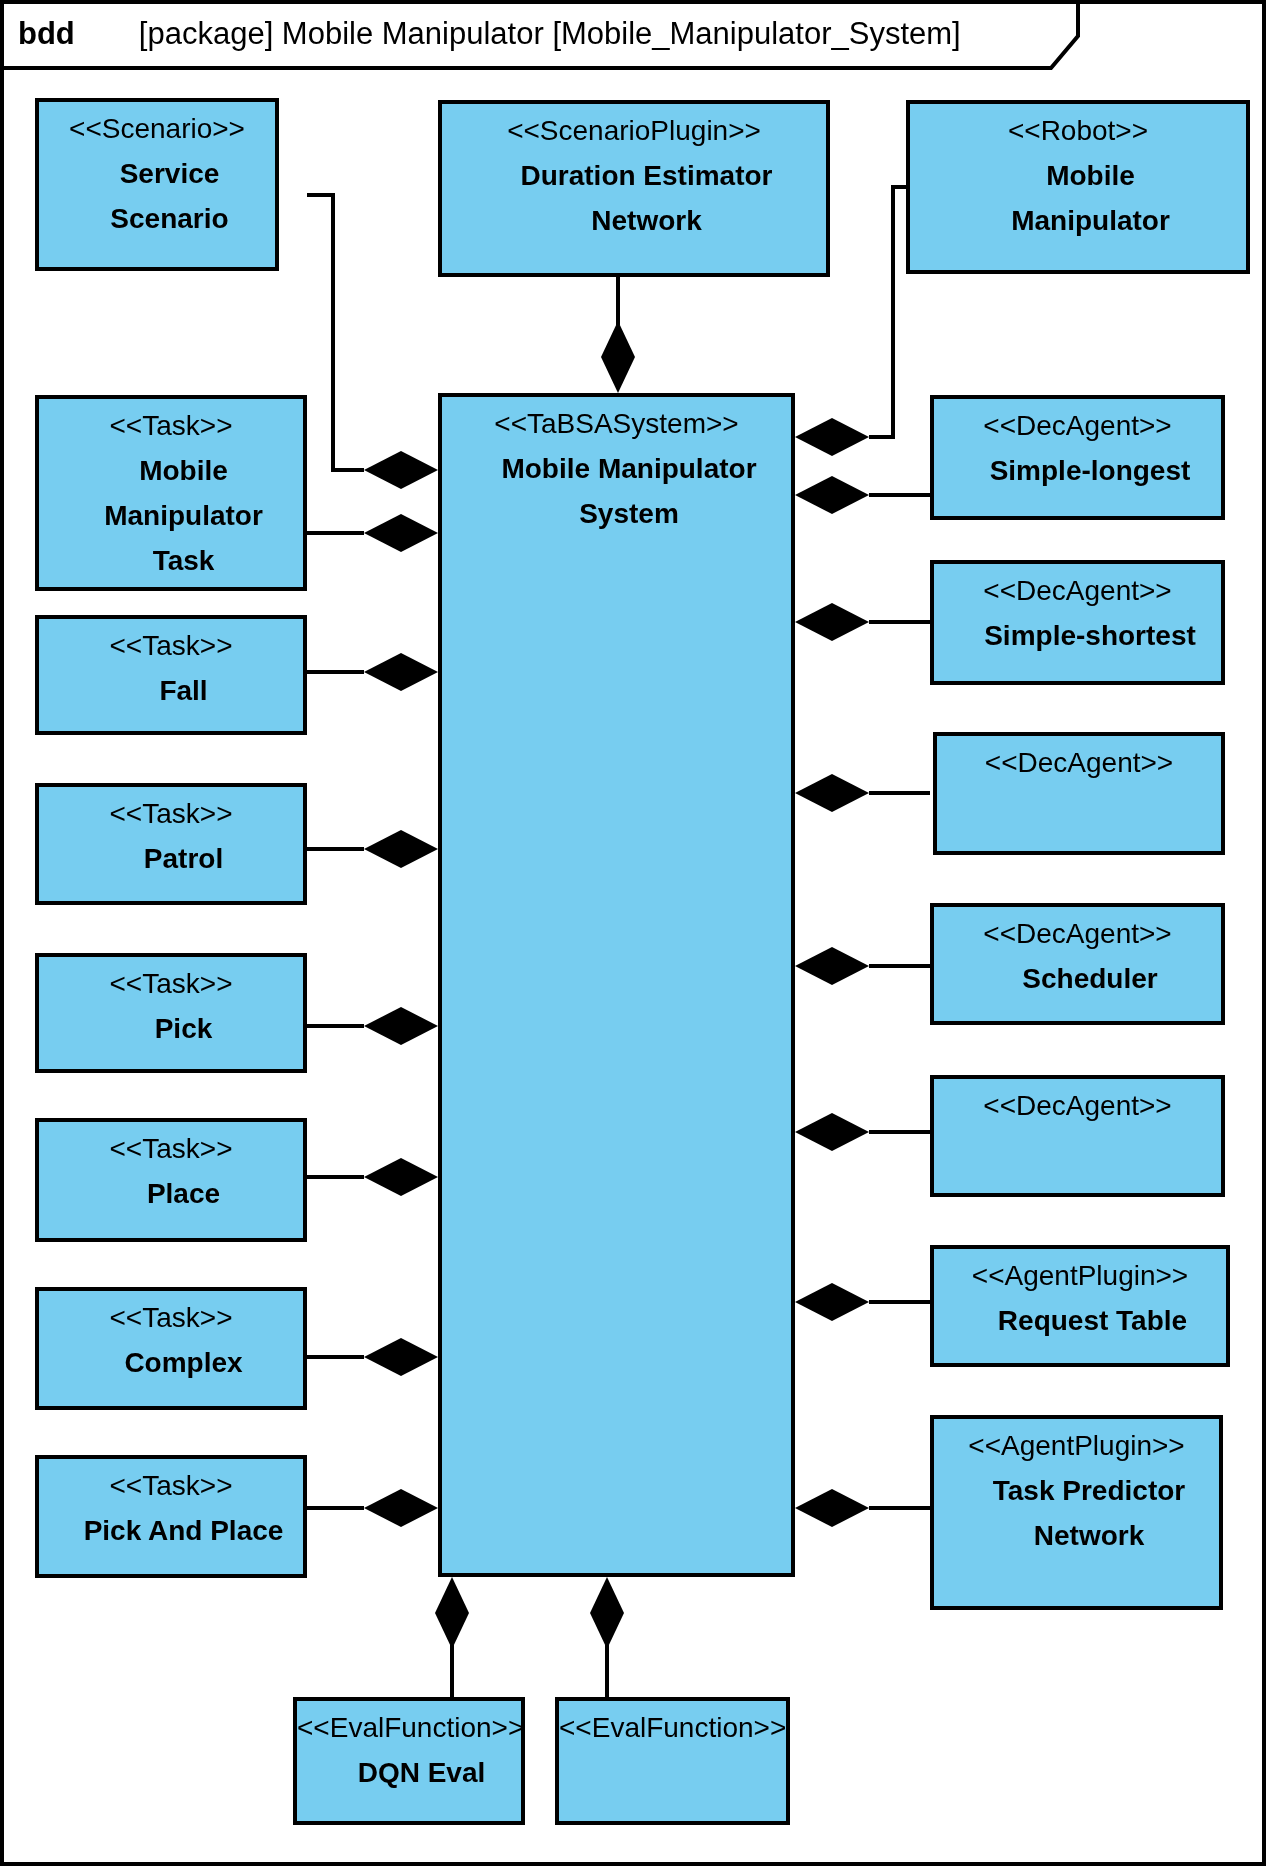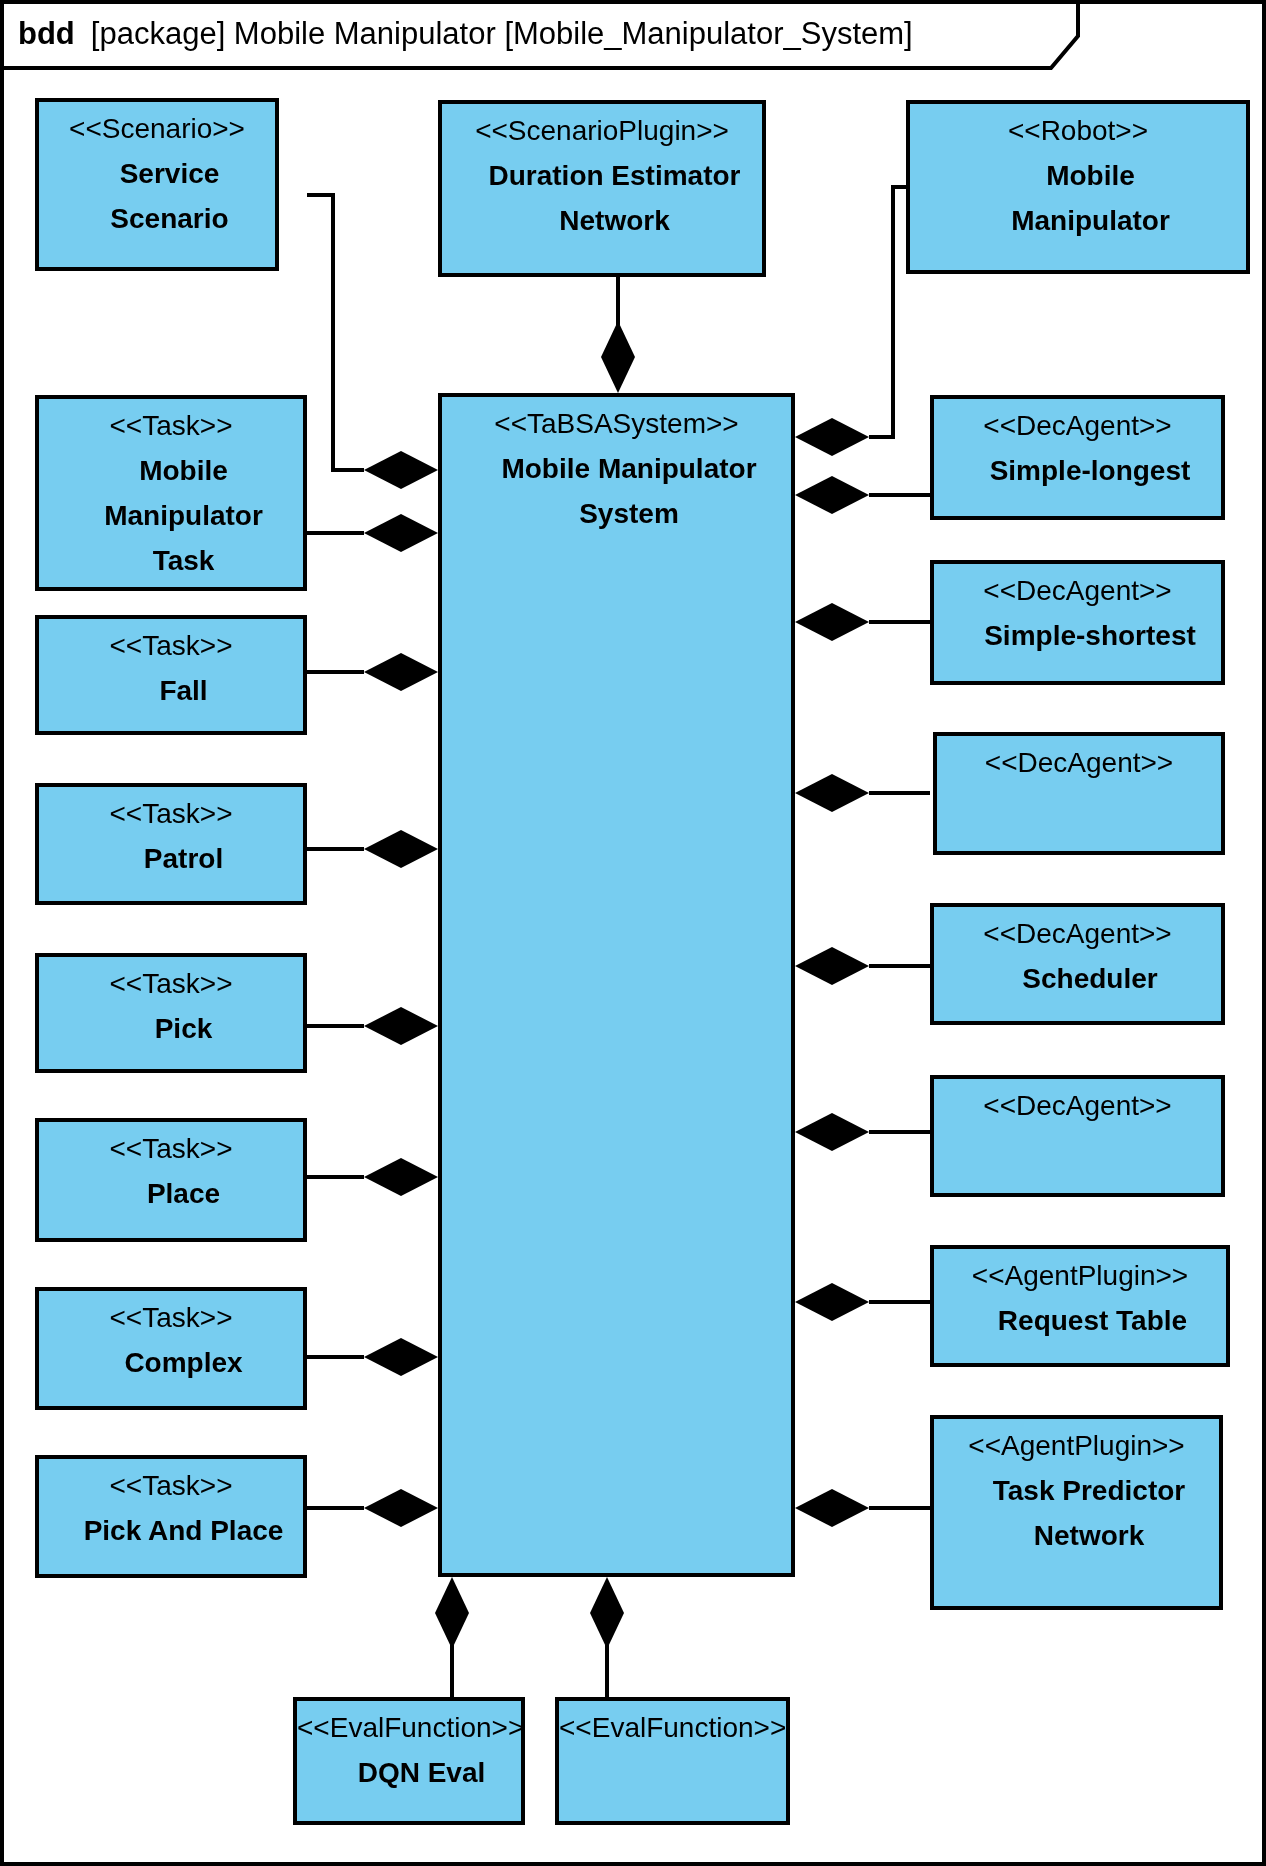--- a/index.html
+++ b/index.html
@@ -11,21 +11,21 @@
   .block{
     position:absolute;box-sizing:border-box;
     background:var(--block-fill,#77CDF0);
     border:4px solid #000;
     text-align:center;padding-top:4px;
   }
   .stereo{font-size:28px;line-height:45px;font-weight:400;white-space:pre-line;}
   .bname{font-size:28px;line-height:45px;font-weight:700;white-space:pre-line;padding-left:25px;}
   .title-text{
     position:absolute;left:18px;top:0;height:68px;
-    display:flex;align-items:center;font-size:31px;
+    display:flex;align-items:center;font-size:31px;gap:48px;
   }
   .title-bold{font-weight:700;}
   .title-rest{font-weight:400;margin-left:16px;}
 </style>
 </head>
 <body>
 
 <div class="canvas">
 
   <svg class="layer" width="1266" height="1866" viewBox="0 0 1266 1866">
@@ -90,21 +90,21 @@
   <div class="title-text">
     <span class="title-bold">bdd</span>
     <span class="title-rest">[package] Mobile Manipulator [Mobile_Manipulator_System]</span>
   </div>
 
   <div class="block" style="left:35px;top:98px;width:244px;height:173px">
     <div class="stereo">&lt;&lt;Scenario&gt;&gt;</div>
     <div class="bname">Service
 Scenario</div>
   </div>
-  <div class="block" style="left:438px;top:100px;width:328px;height:177px">
+  <div class="block" style="left:438px;top:100px;width:392px;height:177px">
     <div class="stereo">&lt;&lt;ScenarioPlugin&gt;&gt;</div>
     <div class="bname">Duration Estimator
 Network</div>
   </div>
   <div class="block" style="left:906px;top:100px;width:344px;height:174px">
     <div class="stereo">&lt;&lt;Robot&gt;&gt;</div>
     <div class="bname">Mobile
 Manipulator</div>
   </div>
 

